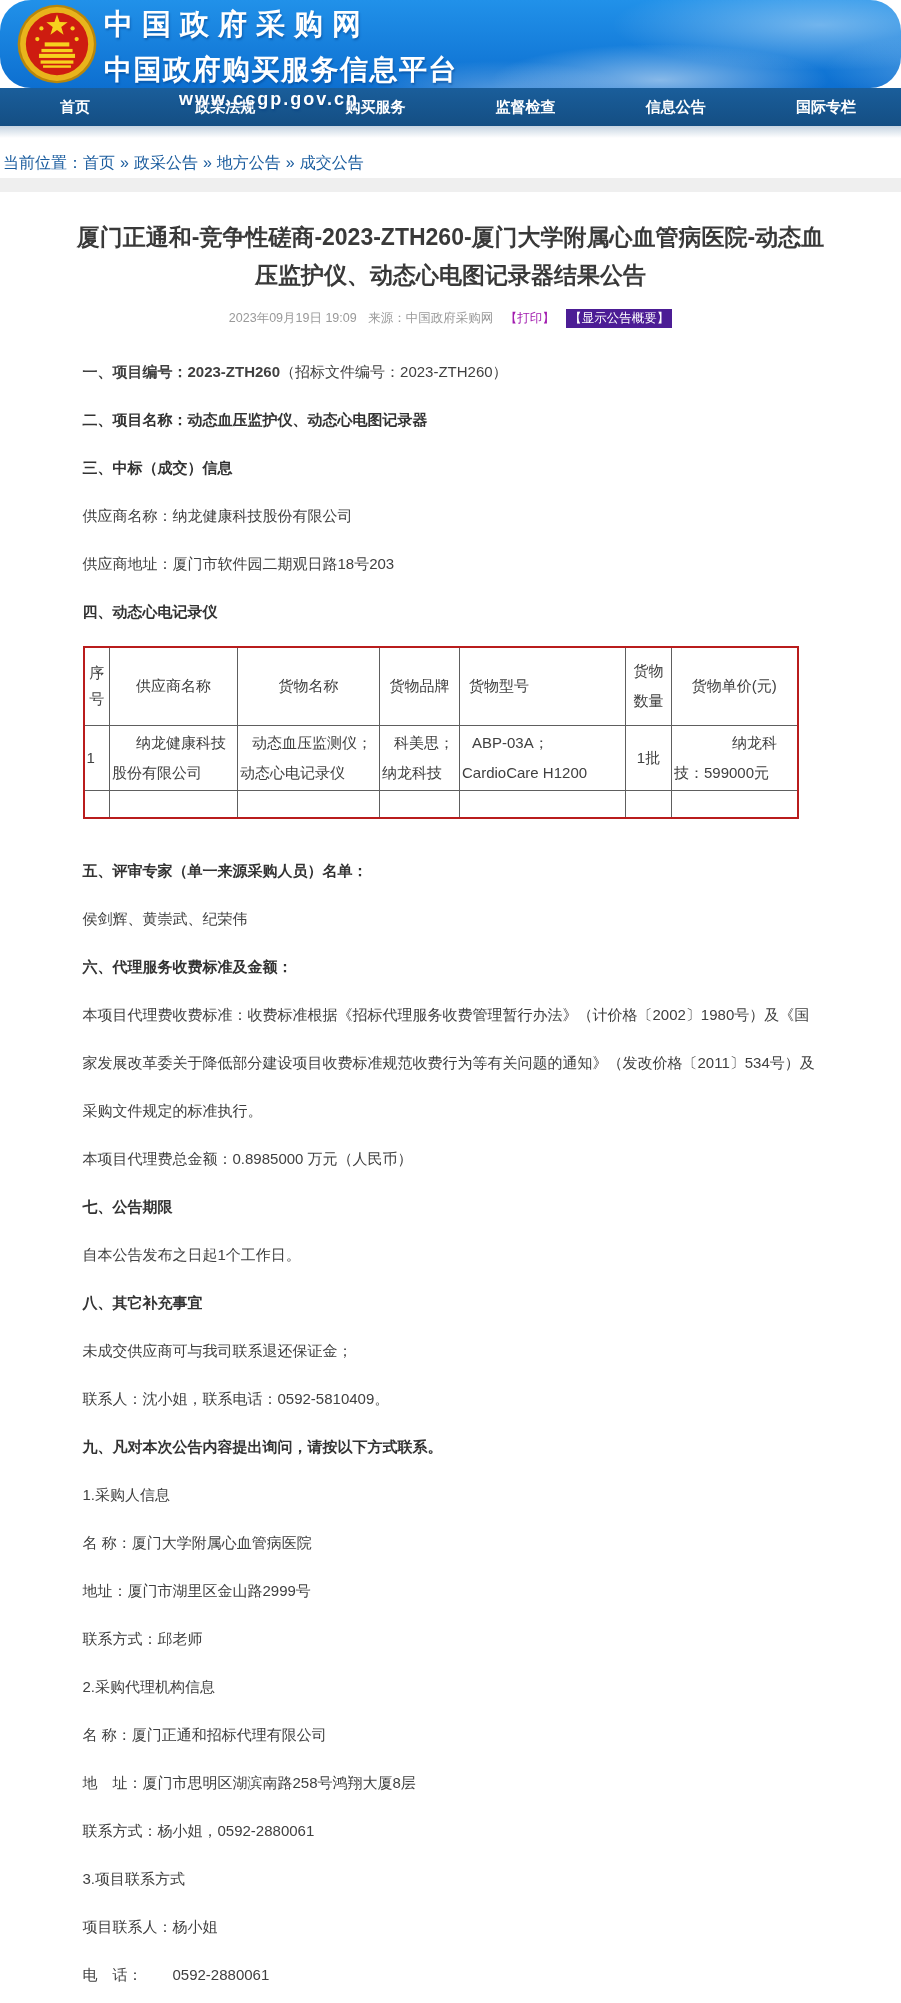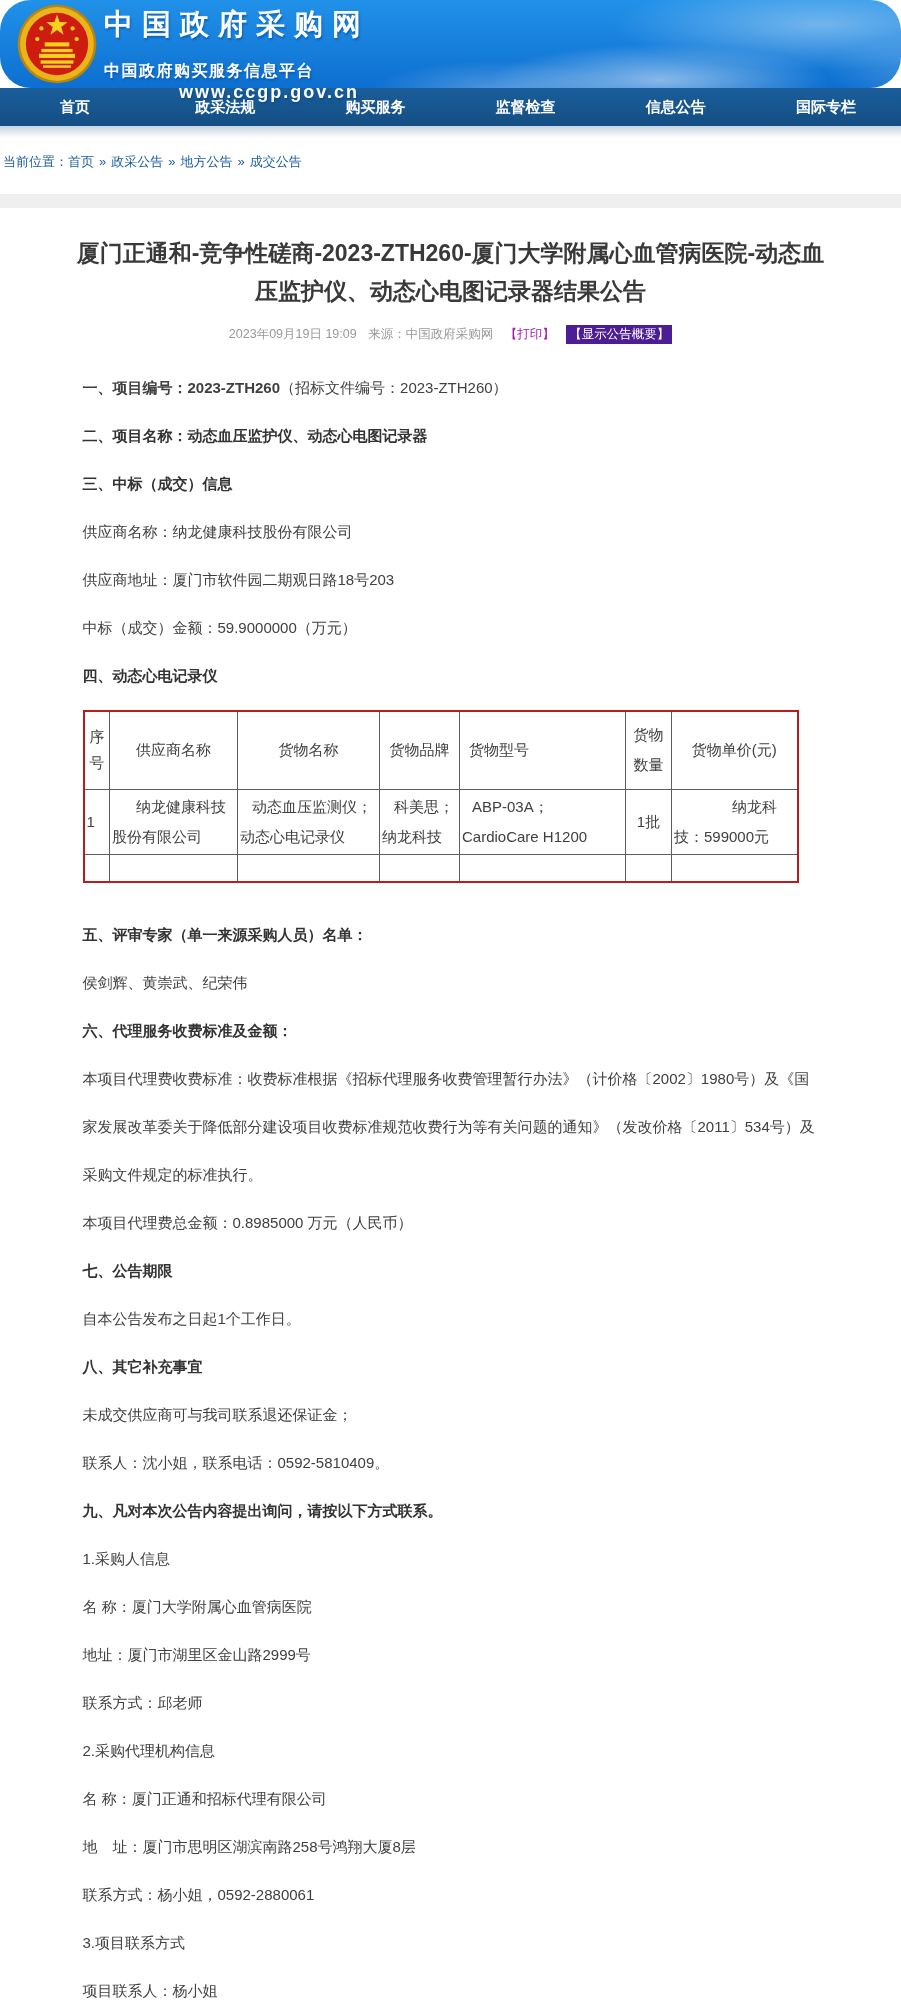--- a/index.html
+++ b/index.html
@@ -23,43 +23,43 @@
       linear-gradient(180deg, #2191e9 0%, #0d6fd0 100%);
     border-radius: 31px;
   }
   .emblem { position: absolute; left: 16px; top: 3px; width: 82px; height: 82px; }
   .logo-text { position: absolute; left: 104px; top: 5px; width: 392px; color: #fff; text-align: left; }
   .logo-line1 {
     font-size: 29px; font-weight: bold; letter-spacing: 9px; white-space: nowrap;
     text-shadow: 1px 2px 2px rgba(0,60,130,.45);
   }
   .logo-line2 {
-    font-size: 16px; font-weight: bold; letter-spacing: 1.5px; margin-top: 16px; white-space: nowrap;
+    font-size: 28px; font-weight: bold; letter-spacing: 1.5px; margin-top: 6px; white-space: nowrap;
     text-shadow: 1px 2px 2px rgba(0,60,130,.45);
   }
   .logo-line3 {
     font-size: 18px; font-weight: bold; letter-spacing: 2px; text-align: center; width: 330px;
     text-shadow: 1px 2px 2px rgba(0,60,130,.45);
   }
 
   
   .nav {
     display: flex; height: 38px; align-items: stretch;
     background: linear-gradient(180deg, #1a5e9b 0%, #144e83 100%);
   }
   .nav-item {
     flex: 1; display: flex; align-items: center; justify-content: center;
     color: #fff; font-size: 15px; font-weight: bold; cursor: pointer;
   }
   .nav-shadow { height: 12px; background: linear-gradient(180deg, #c6d4e1 0%, #ffffff 100%); }
 
   
   .breadcrumb {
-    padding: 15px 0 23px 3px;
-    font-size: 13px; color: #1a5c9e;
+    padding: 15px 0 4px 3px;
+    font-size: 16px; color: #1a5c9e;
   }
   .breadcrumb a { color: #1a5c9e; text-decoration: none; cursor: pointer; }
   .breadcrumb .sep { margin: 0 5px; }
   .gray-band { height: 14px; background: #efefef; }
 
   
   .article-title {
     width: 760px; margin: 26px auto 0;
     font-size: 23px; font-weight: bold; color: #393939;
     line-height: 38px; text-align: center;
@@ -156,21 +156,20 @@
   </div>
 
   <div class="content">
 
     <p class="para"><b>一、项目编号：2023-ZTH260</b><span class="rest">（招标文件编号：2023-ZTH260）</span></p>
 
     <p class="para bold">二、项目名称：动态血压监护仪、动态心电图记录器</p>
     <p class="para bold">三、中标（成交）信息</p>
     <p class="para">供应商名称：纳龙健康科技股份有限公司</p>
     <p class="para">供应商地址：厦门市软件园二期观日路18号203</p>
-    <p class="para">中标（成交）金额：59.9000000（万元）</p>
     <p class="para bold">四、动态心电记录仪</p>
 
     <table class="goods">
       <colgroup>
         <col style="width:26px">
           <col style="width:128px">
           <col style="width:142px">
         <col style="width:80px">
           <col style="width:166px">
           <col style="width:46px">

